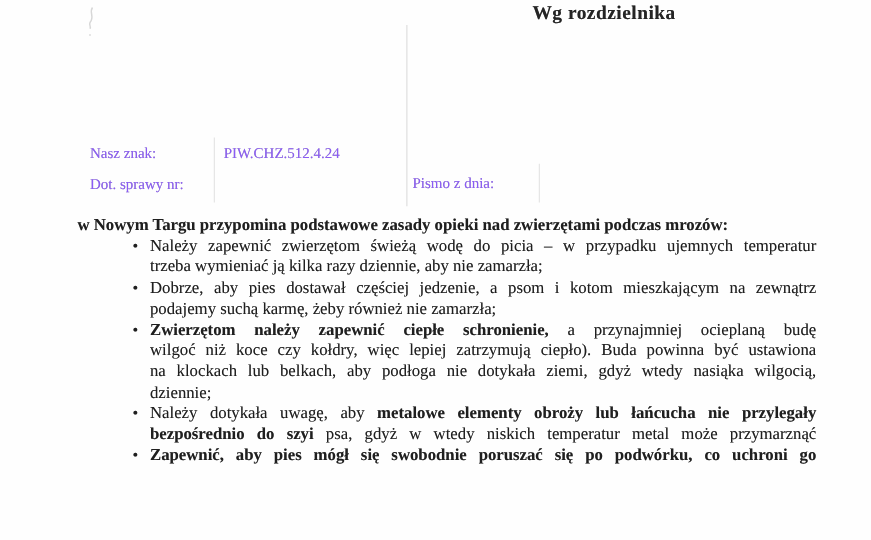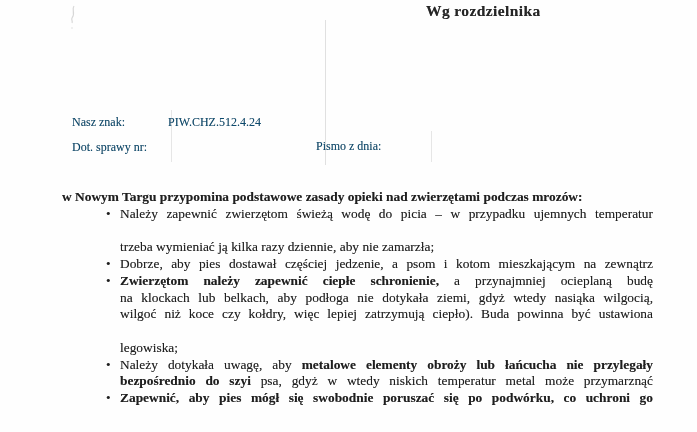--- a/index.html
+++ b/index.html
@@ -28,45 +28,45 @@
     left: 426px; top: 2px;
     font-size: 15.5px; font-weight: bold; letter-spacing: 0.4px;
     color: #252525;
     text-shadow: 0 0 0.5px rgba(0,0,0,0.45);
   }
 
   
   .ref-label, .ref-value {
     position: absolute;
     font-size: 12px;
-    color: #0c4a6e;
+    color: #8b5cf6;
     white-space: nowrap;
     text-shadow: 0 0 0.4px rgba(0,0,0,0.3);
   }
   #our-ref-label   { left: 72px;  top: 115px; }
-  #our-ref-value   { left: 168px; top: 115px; }
+  #our-ref-value   { left: 179px; top: 115px; }
   #case-no-label   { left: 72px;  top: 140px; text-align: center; }
   #case-no-value   { left: 176px; top: 140px; }
-  #letter-date-label { left: 316px; top: 139px; }
+  #letter-date-label { left: 330px; top: 139px; }
   #letter-date-value { left: 440px; top: 139px; }
 
   
   #body-text {
     left: 62px; top: 172px; width: 591px;
     font-size: 13.4px;
     line-height: 16.7px;
     text-shadow: 0 0 0.45px rgba(0,0,0,0.4);
   }
   #body-text .line {
     text-align: justify;
     text-align-last: justify;
     position: relative;
     white-space: normal;
   }
-  #body-text .line.no-j { text-align-last: left; margin-top: 17px; }
+  #body-text .line.no-j { text-align-last: left; }
   #body-text .line.para-first { text-indent: 28px; }
   #body-text .line.bullet-first,
   #body-text .line.bullet-cont { padding-left: 58px; }
   #body-text .bullet-dot {
     position: absolute;
     left: 44px; top: 0;
     text-indent: 0;
     font-size: 13px;
   }
   #body-text b { font-weight: bold; }
@@ -94,22 +94,23 @@
   <div class="ref-value" id="case-no-value"></div>
 
   <div class="ref-label" id="letter-date-label">Pismo z dnia:</div>
   <div class="ref-value" id="letter-date-value"></div>
 
   <div id="body-text" class="abs">
       <div class="line para no-j"><b>w Nowym Targu przypomina podstawowe zasady opieki nad zwierzętami podczas mrozów:</b></div>
       <div class="line bullet-first"><span class="bullet-dot">•</span><span>Należy zapewnić zwierzętom świeżą wodę do picia – w przypadku ujemnych temperatur</span></div>
       <div class="line bullet-cont no-j"><span>trzeba wymieniać ją kilka razy dziennie, aby nie zamarzła;</span></div>
       <div class="line bullet-first"><span class="bullet-dot">•</span><span>Dobrze, aby pies dostawał częściej jedzenie, a psom i kotom mieszkającym na zewnątrz</span></div>
+      <div class="line bullet-cont no-j"><span>podajemy suchą karmę, żeby również nie zamarzła;</span></div>
       <div class="line bullet-first"><span class="bullet-dot">•</span><b>Zwierzętom należy zapewnić ciepłe schronienie,</b><span> a przynajmniej ocieplaną budę</span></div>
+      <div class="line bullet-cont"><span>wilgoć niż koce czy kołdry, więc lepiej zatrzymują ciepło). Buda powinna być ustawiona</span></div>
       <div class="line bullet-cont"><span>na klockach lub belkach, aby podłoga nie dotykała ziemi, gdyż wtedy nasiąka wilgocią,</span></div>
-      <div class="line bullet-cont"><span>wilgoć niż koce czy kołdry, więc lepiej zatrzymują ciepło). Buda powinna być ustawiona</span></div>
-      <div class="line bullet-cont no-j"><span>legowiska;</span></div>
+      <div class="line bullet-cont no-j"><span>dziennie;</span></div>
       <div class="line bullet-first"><span class="bullet-dot">•</span><span>Należy dotykała uwagę, aby </span><b>metalowe elementy obroży lub łańcucha nie przylegały</b></div>
       <div class="line bullet-cont"><b>bezpośrednio do szyi</b><span> psa, gdyż w wtedy niskich temperatur metal może przymarznąć</span></div>
       <div class="line bullet-first"><span class="bullet-dot">•</span><b>Zapewnić, aby pies mógł się swobodnie poruszać się po podwórku, co uchroni go</b></div>
     </div>
 
 </div>
 
 </body></html>

